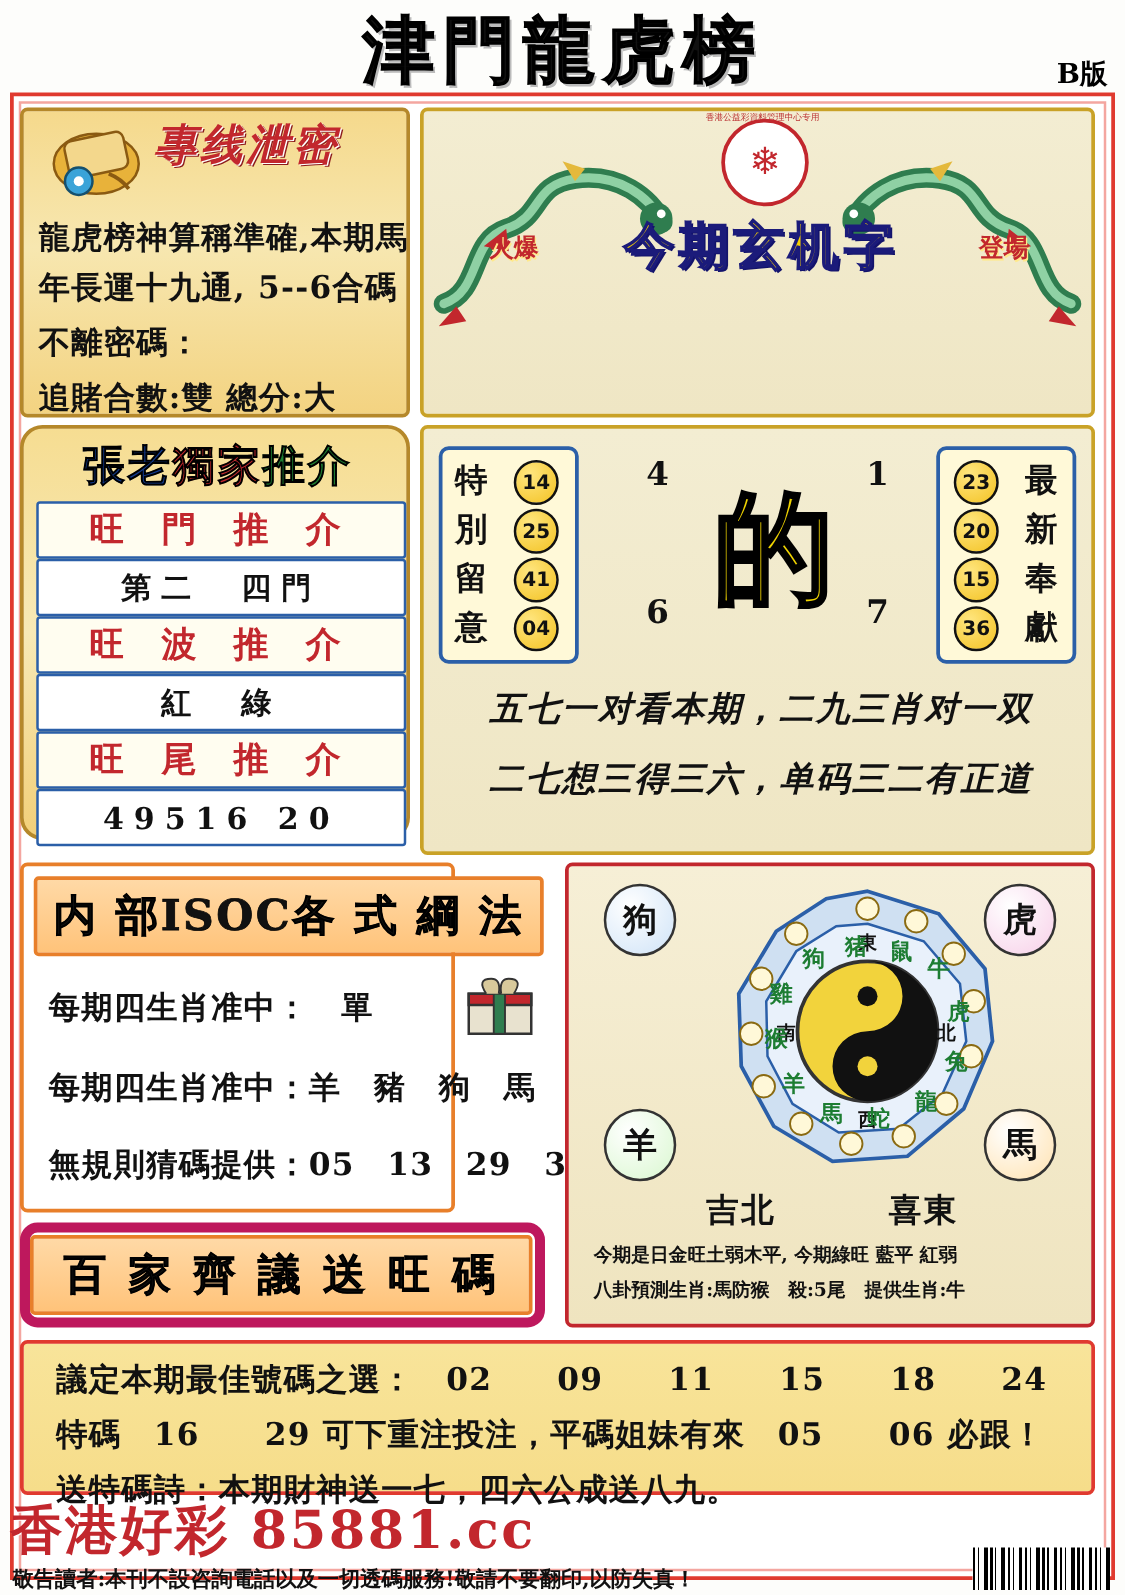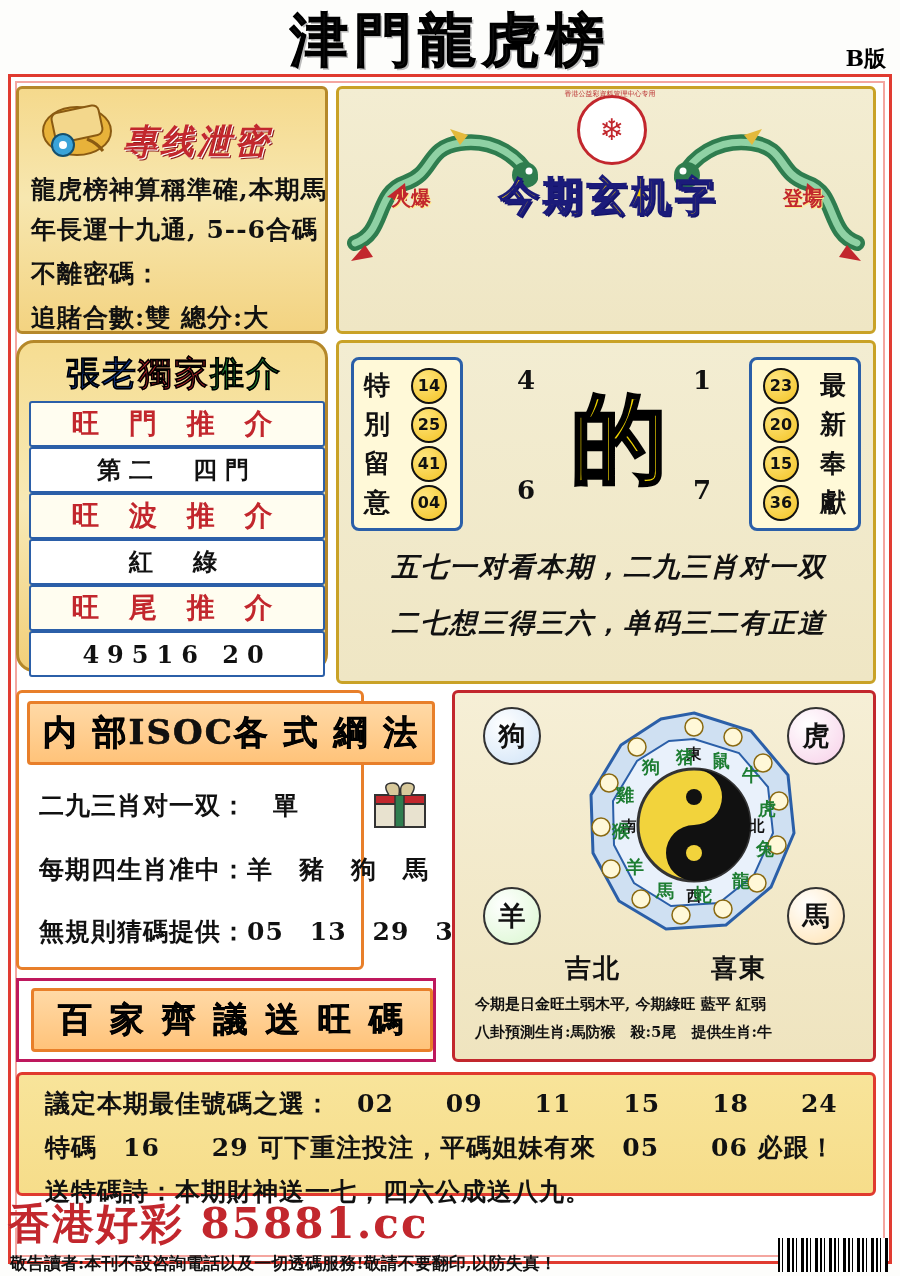--- a/index.html
+++ b/index.html
@@ -42,21 +42,21 @@
   }
   
   .box{position:absolute;box-sizing:border-box;}
   
   #hotline{
     left:16px;top:86px;width:312px;height:248px;
     border:3px solid #b5882a;border-radius:6px;
     background:linear-gradient(180deg,#f5d98c 0%,#f7e7b0 45%,#f3d381 100%);
   }
   #hotline .hl-title{
-    position:absolute;left:104px;top:30px;
+    position:absolute;left:104px;top:4px;
     font-family:"DejaVu Serif","Liberation Serif",serif;
     font-size:34px;font-weight:bold;color:#c2272d;
     letter-spacing:3px;
     text-shadow:1px 1px 0 #fff,2px 2px 0 #8c1c1c;
     font-style:italic;
   }
   .phone-icon{
     position:absolute;left:18px;top:12px;width:80px;height:62px;
   }
   #hotline .hl-line{
@@ -218,23 +218,23 @@
   }
   #il1{top:96px;}
   #il2{top:160px;}
   #il3{top:222px;}
   .gift-icon{
     position:absolute;left:352px;top:86px;width:58px;height:52px;
   }
   
   #baijia{
     left:16px;top:978px;width:420px;height:84px;
-    border:3px solid #be185d;border-radius:0;
+    border:8px solid #be185d;border-radius:14px;
     background:#ffffff;
-    display:flex;align-items:center;justify-content:flex-end;
+    display:flex;align-items:center;justify-content:flex-start;
   }
   .baijia-inner{
     width:396px;height:58px;
     border:3px solid #e87f2a;border-radius:4px;
     background:linear-gradient(180deg,#ffd9a6 0%,#ffc37a 100%);
     display:flex;align-items:center;justify-content:center;
     font-family:"DejaVu Serif","Liberation Serif",serif;
     font-size:34px;font-weight:bold;color:#111;letter-spacing:3px;
     -webkit-text-stroke:0.6px #000;
   }
@@ -415,21 +415,21 @@
     <div class="isoc-head">内 部ISOC各 式 綱 法</div>
     <div class="gift-icon">
       <svg viewBox="0 0 58 52" width="58" height="52">
         <rect x="4" y="16" width="50" height="32" fill="#e8e2cf" stroke="#333" stroke-width="2"></rect>
         <rect x="4" y="16" width="50" height="9" fill="#c2272d" stroke="#333" stroke-width="2"></rect>
         <rect x="24" y="16" width="9" height="32" fill="#2f7d4f" stroke="#333" stroke-width="1.5"></rect>
         <path d="M18 16 q-8 -12 4 -12 q8 0 6 12" fill="#d8c99b" stroke="#333" stroke-width="1.5"></path>
         <path d="M40 16 q8 -12 -4 -12 q-8 0 -6 12" fill="#d8c99b" stroke="#333" stroke-width="1.5"></path>
       </svg>
     </div>
-    <div class="isoc-line" id="il1">二九三肖对一双：　單</div>
+    <div class="isoc-line" id="il1">每期四生肖准中：　單</div>
     <div class="isoc-line" id="il2">每期四生肖准中：羊　豬　狗　馬</div>
     <div class="isoc-line" id="il3">無規則猜碼提供：05　13　29　37</div>
   </div>
 
   <div class="box" id="baijia">
     <div class="baijia-inner">百 家 齊 議 送 旺 碼</div>
   </div>
 
   <div class="box" id="bagua">
     <div class="zodiac-badge" id="zb-tl">狗</div>

